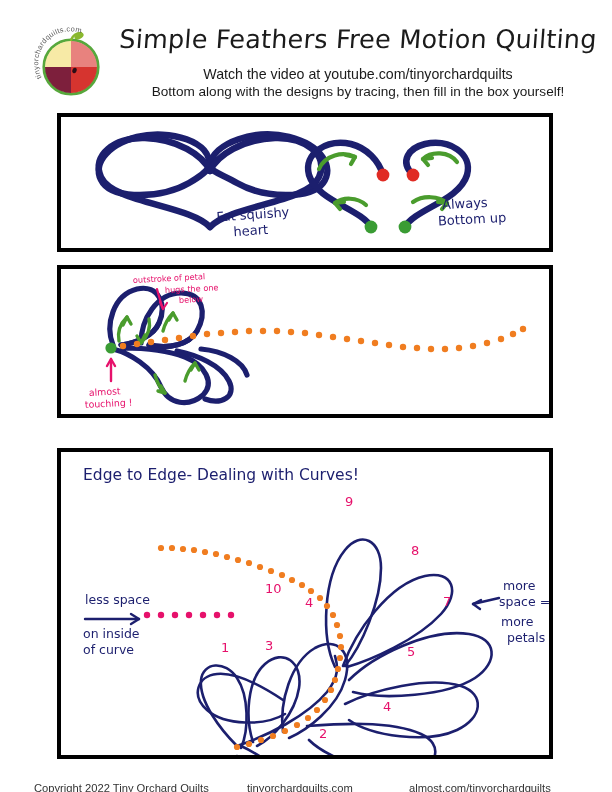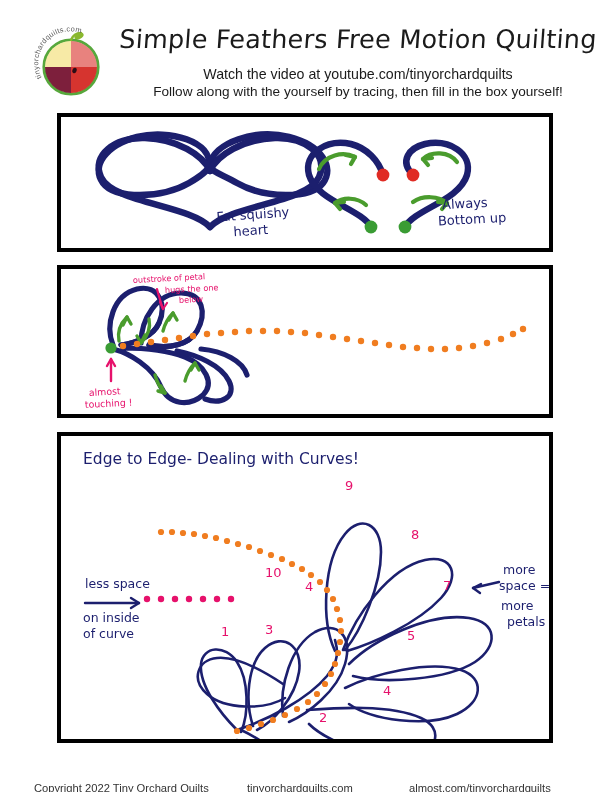--- a/index.html
+++ b/index.html
@@ -65,21 +65,21 @@
 
   
   .panel {
     position: absolute;
     background: #ffffff;
     border: 4px solid #000000;
     box-sizing: border-box;
   }
   #panel-1 { left: 57px;  top: 113px; width: 496px; height: 139px; }
   #panel-2 { left: 57px;  top: 265px; width: 496px; height: 153px; }
-  #panel-3 { left: 57px;  top: 432px; width: 496px; height: 311px; }
+  #panel-3 { left: 57px;  top: 448px; width: 496px; height: 311px; }
   .panel svg { display: block; }
 
   
   #footer {
     position: absolute;
     left: 0; top: 782px;
     width: 512px;
     height: 20px;
   }
   .footer-text {
@@ -119,21 +119,21 @@
 
       <text font-family="'Liberation Sans', sans-serif" font-size="7.4" fill="#5a5a5a" letter-spacing="0.3">
         <textPath href="#ringpath2" startOffset="2%">tinyorchardquilts.com</textPath>
       </text>
     </svg>
   </div>
 
   <div id="title-block">
     <div id="main-title">Simple Feathers Free Motion Quilting</div>
     <div id="sub-title-1">Watch the video at youtube.com/tinyorchardquilts</div>
-    <div id="sub-title-2">Follow along with the yourself by tracing, then fill in the box yourself!</div>
+    <div id="sub-title-2">Bottom along with the designs by tracing, then fill in the box yourself!</div>
   </div>
 </div>
 
 <div class="panel" id="panel-1">
   <svg width="488" height="131" viewBox="0 0 488 131" xmlns="http://www.w3.org/2000/svg">
     <g fill="none" stroke="#1c1f6e" stroke-width="6.5" stroke-linecap="round" stroke-linejoin="round">
 
       <path d="M 148,50 C 152,24 108,12 76,20 C 44,28 30,50 42,66 C 54,82 100,82 128,66 C 140,59 146,54 148,50 Z"></path>
       <path d="M 148,50 C 152,24 196,12 228,20 C 260,28 274,50 262,66 C 250,82 204,82 176,66 C 164,59 150,54 148,50 Z"></path>
 

